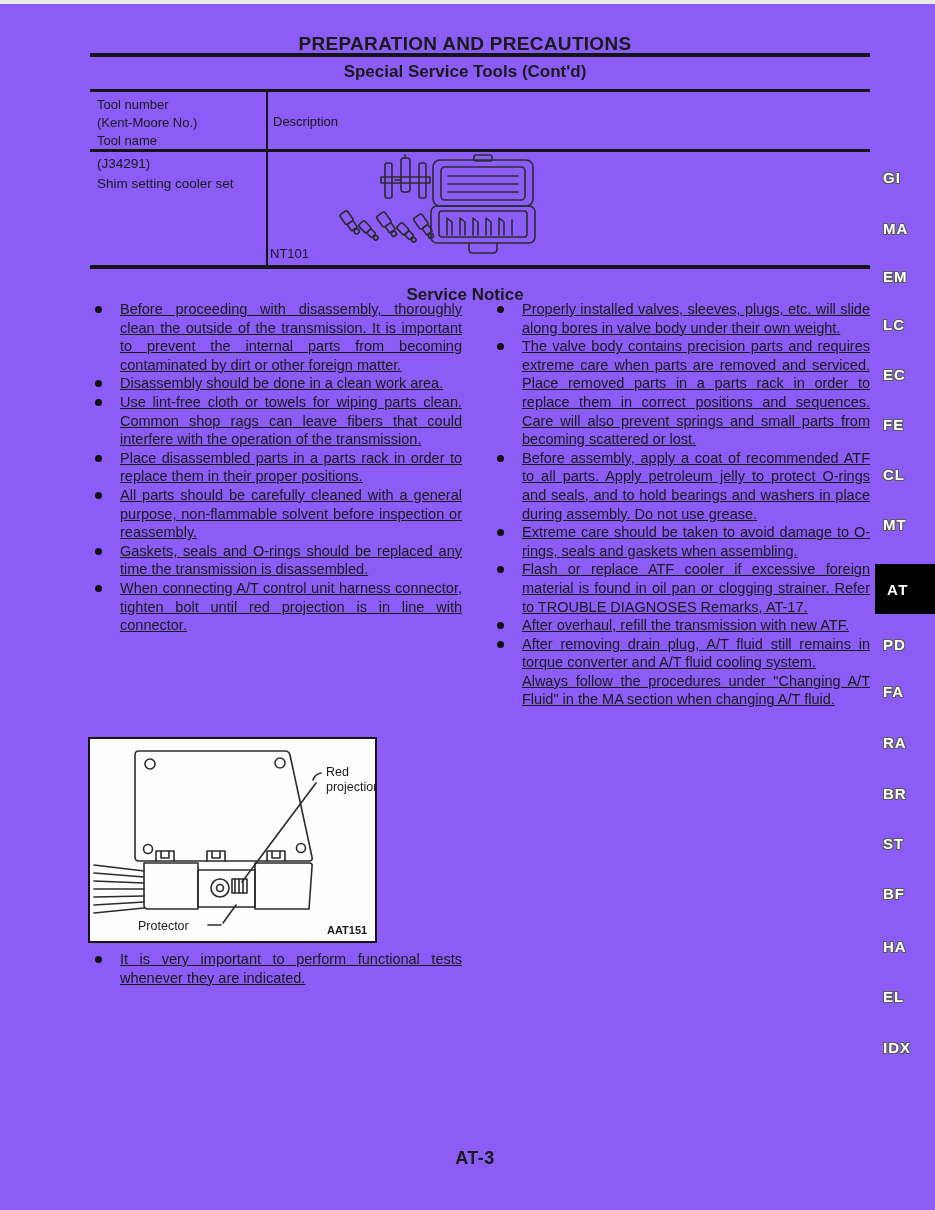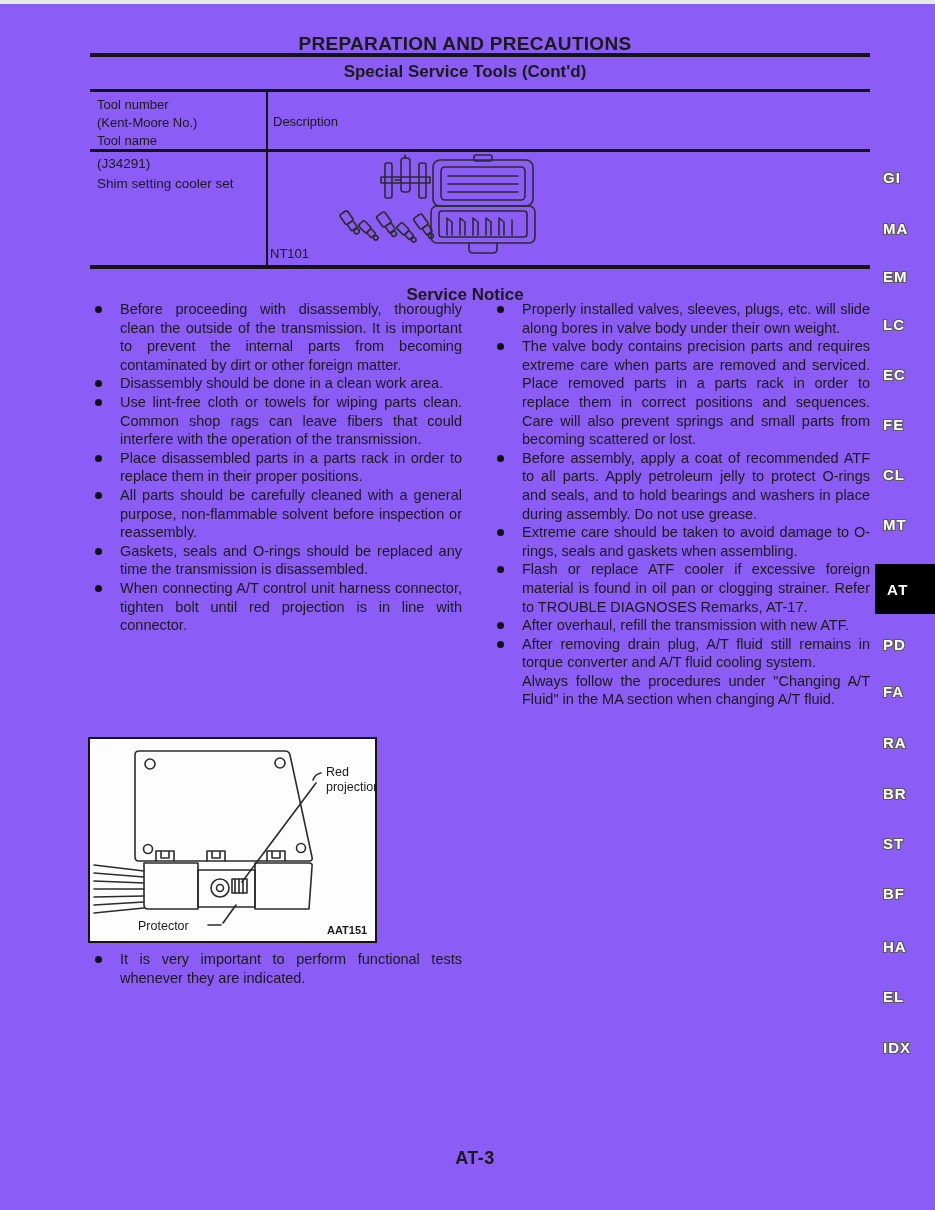--- a/index.html
+++ b/index.html
@@ -19,21 +19,21 @@
   .tt-col1-header { position:absolute; left:97px; top:92px; font-size:13px; line-height:18px; }
   .tt-col2-header { position:absolute; left:273px; top:110px; font-size:13px; }
   .tt-tool-number { position:absolute; left:97px; top:152px; font-size:13.5px; }
   .tt-tool-name   { position:absolute; left:97px; top:172px; font-size:13.5px; }
   .tt-figure      { position:absolute; left:335px; top:150px; width:212px; height:100px; }
   .tt-figcode     { position:absolute; left:270px; top:242px; font-size:13px; }
   .tt-desc        { position:absolute; left:595px; top:153px; width:275px; font-size:13.5px; line-height:22px; }
   
   .sn-title { position:absolute; top:281px; left:85px; width:760px; text-align:center;
     font-size:17px; font-weight:bold; }
-  .notice-col { position:absolute; font-size:14.5px; line-height:18.6px; }
+  .notice-col { position:absolute; font-size:14.5px; line-height:18.6px;text-decoration:underline; }
   .col-left  { left:90px;  top:296px; width:372px; }
   .col-right { left:492px; top:296px; width:378px; }
   .col-left-after { left:90px; top:946px; width:372px; }
   .bullet-item { display:flex; }
   .bullet-marker { flex:0 0 30px; padding-left:5px; }
   .bullet-dot { display:block; width:7px; height:7px; border-radius:50%; background:#111; margin-top:6px; }
   .bullet-text { flex:1; text-align:justify; }
   .bullet-text .para { text-align:justify; }
   
   .conn-figure { position:absolute; left:88px; top:733px; width:289px; height:206px;

